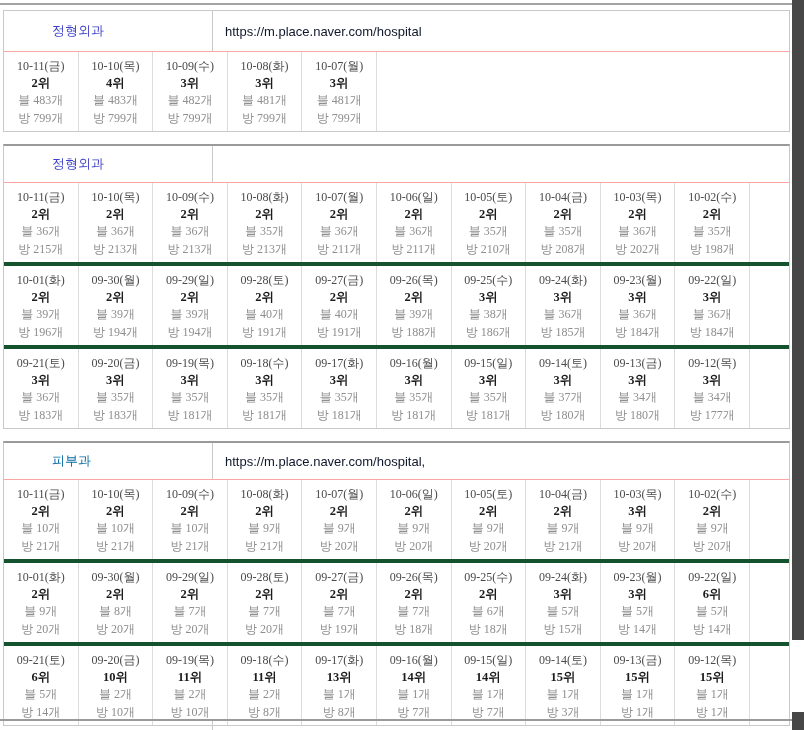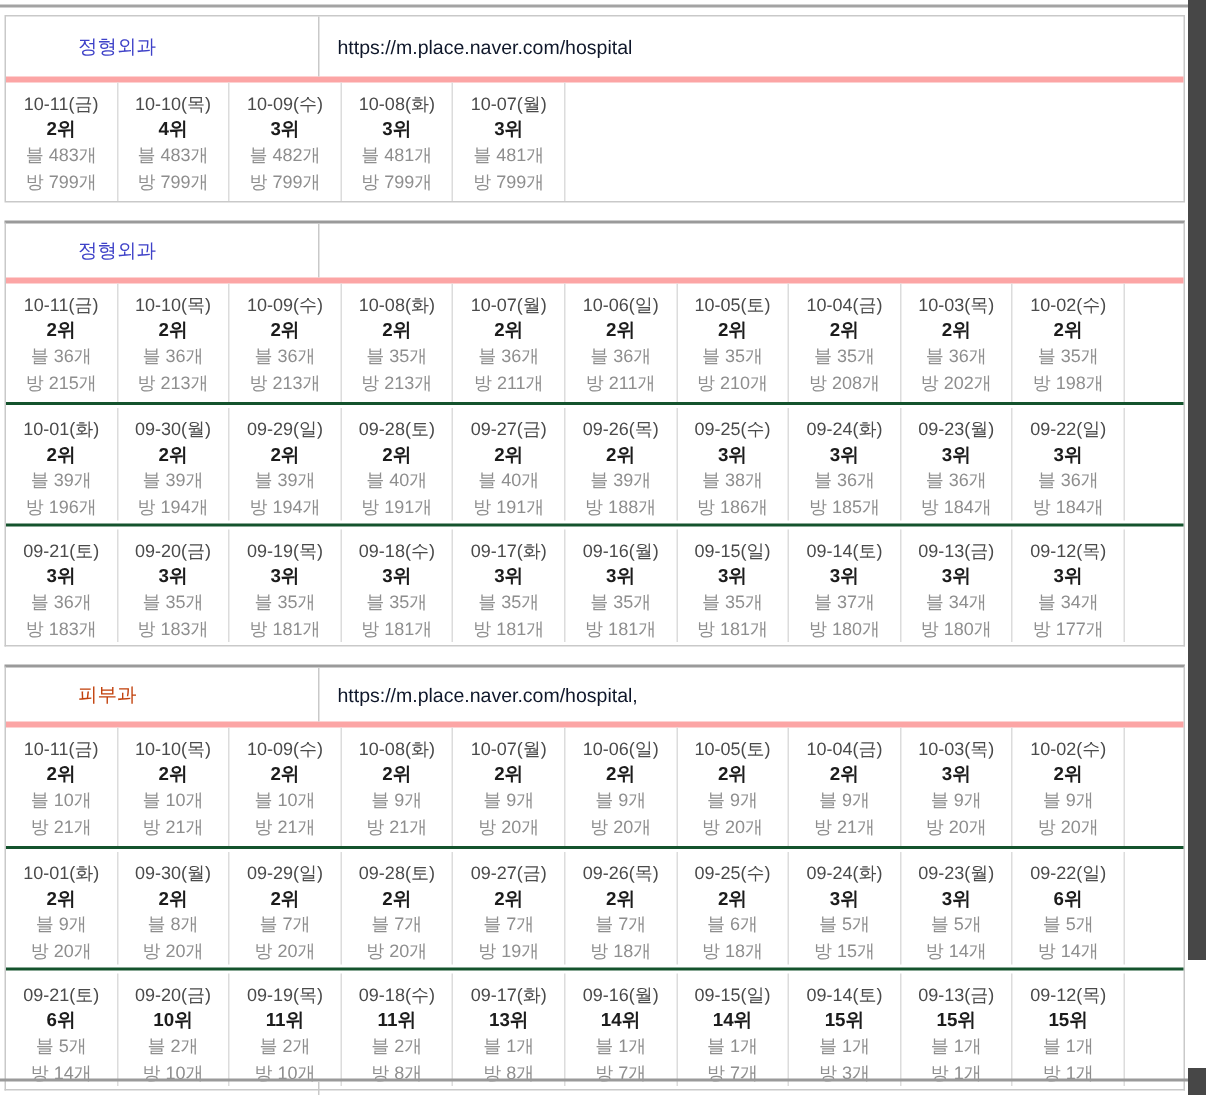--- a/index.html
+++ b/index.html
@@ -9,28 +9,28 @@
     font-family:"Liberation Sans","DejaVu Sans",sans-serif;
   }
   .top-line{position:absolute;top:3px;left:0;width:792px;height:2px;background:#a3a3a3;}
   .right-band-top{position:absolute;top:0;left:792px;width:12px;height:640px;background:#474747;}
   .right-band-bottom{position:absolute;top:712px;left:792px;width:12px;height:18px;background:#474747;}
 
   #sections{position:absolute;top:10px;left:3px;width:787px;}
   .section{border:1px solid #c9c9c9;background:#fff;margin-bottom:12px;box-sizing:border-box;}
   .section.thick-top{border-top:2px solid #9a9a9a;}
 
-  .sec-header{display:flex;height:40px;border-bottom:4px solid #fca5a5;align-items:stretch;text-align:right;}
+  .sec-header{display:flex;height:40px;border-bottom:1px solid #fca5a5;align-items:stretch;text-align:right;}
   .section.thick-top .sec-header{height:36px;}
   .sec-cat{width:209px;box-sizing:border-box;border-right:1px solid #c9c9c9;
     display:flex;align-items:center;padding-left:48px;font-size:13px;}
   .sec-url{flex:1;display:flex;align-items:center;padding-left:12px;font-size:13px;color:#0f172a;}
 
-  .row{display:flex;height:79px;}
-  .row + .row{border-top:2px solid #14532d;align-items:center;}
+  .row{display:flex;height:79px;font-family:Liberation Serif, serif;}
+  .row + .row{border-top:4px solid #14532d;}
   .cell{width:74.6px;box-sizing:border-box;border-right:1px solid #dcdcdc;
     text-align:center;padding-top:6px;}
   .filler{flex:1;}
   .date{font-size:12px;color:#4a4a4a;line-height:17px;}
   .rank{font-size:12.5px;color:#1c1c1c;font-weight:bold;line-height:17px;}
   .stat{font-size:12px;color:#8e8e8e;line-height:17.5px;}
 
   .bottom-next{position:absolute;top:719px;left:0;width:792px;height:11px;border-top:2px solid #9a9a9a;}
   .bottom-next .stub-divider{position:absolute;left:212px;top:0;width:1px;height:9px;background:#c9c9c9;}
 </style>
@@ -270,21 +270,21 @@
           <div class="date">09-12(목)</div>
           <div class="rank">3위</div>
           <div class="stat">블 34개</div>
           <div class="stat">방 177개</div>
         </div>
         <div class="filler"></div>
       </div>
     </div>
     <div class="section thick-top">
       <div class="sec-header">
-        <div class="sec-cat" style="color: #c2410c;">피부과</div>
+        <div class="sec-cat" style="color: #0369a1;">피부과</div>
         <div class="sec-url">https://m.place.naver.com/hospital,</div>
       </div>
       <div class="row">
         <div class="cell">
           <div class="date">10-11(금)</div>
           <div class="rank">2위</div>
           <div class="stat">블 10개</div>
           <div class="stat">방 21개</div>
         </div>
         <div class="cell">

